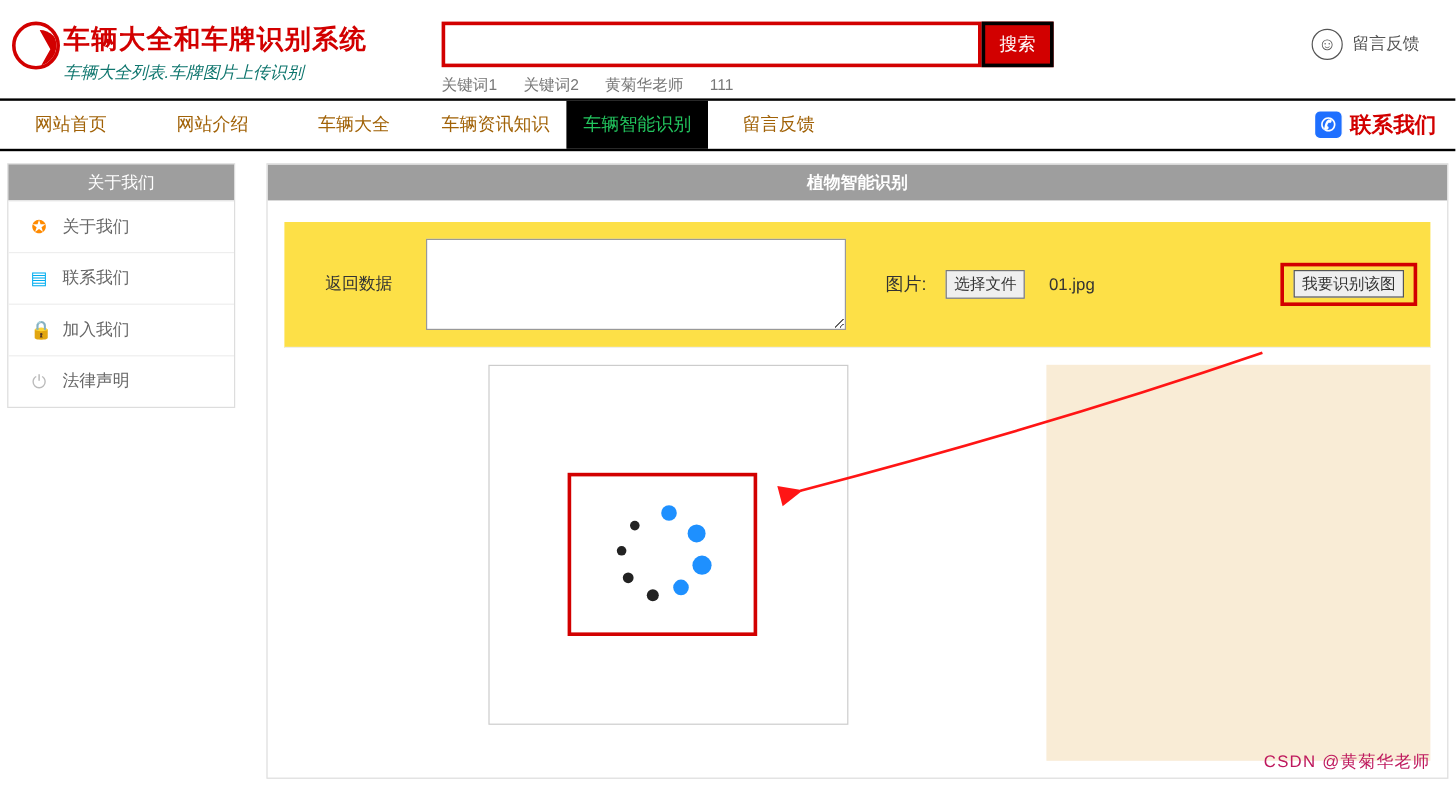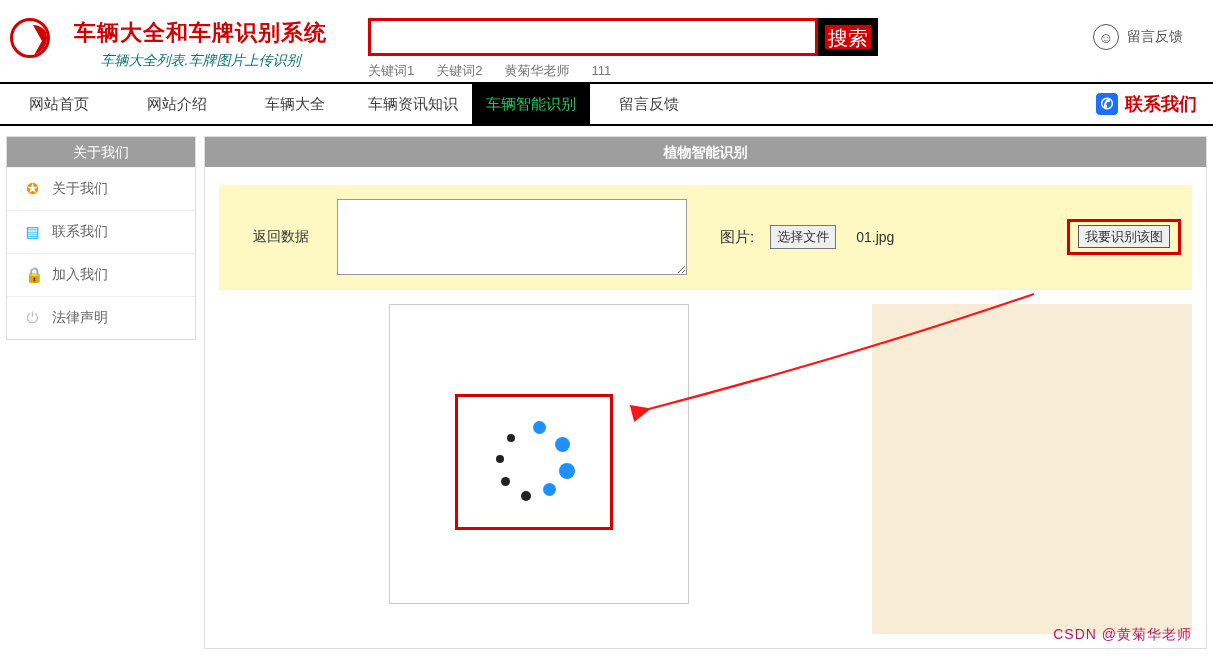--- a/index.html
+++ b/index.html
@@ -12,21 +12,21 @@
     position: relative;
   }
 
   
   .header-row {
     display: flex;
     align-items: flex-start;
     padding: 18px 10px 0 10px;
     height: 82px;
   }
-  .logo-block { display: flex; align-items: flex-start; gap: 24px; min-width: 340px; text-align: center;}
+  .logo-block { display: flex; align-items: flex-start; gap: 3px; min-width: 340px;}
   .logo-circle {
     width: 40px; height: 40px; border-radius: 50%;
     border: 3px solid #d20000; position: relative; overflow: hidden;
     flex-shrink: 0;
   }
   .logo-circle::before {
     content: ""; position: absolute; left: 4px; top: 4px; width: 32px; height: 32px;
     border-radius: 50%;
     background: #d20000;
     clip-path: polygon(50% 0, 100% 0, 100% 100%, 50% 100%, 78% 50%);
@@ -36,21 +36,21 @@
 
   .search-block { margin-left: 18px; }
   .search-wrap { display: flex; }
   .search-input {
     width: 450px; height: 38px;
     border: 3px solid #d20000;
     padding: 4px 8px; font-size: 14px; outline: none;
   }
   .search-btn {
     width: 60px; height: 38px; background: #d20000; color: #fff;
-    border: 7px solid #000000; font-size: 20px; cursor: pointer;
+    border: 3px solid #000000; font-size: 15px; cursor: pointer;
   }
   .kw-row { margin-top: 6px; color: #777; font-size: 13px; }
   .kw-row span { margin-right: 22px; cursor: pointer; }
 
   .feedback-top {
     margin-left: auto; display: flex; align-items: center; gap: 8px;
     margin-right: 20px; margin-top: 6px; color: #555; cursor: pointer;
   }
   .feedback-icon {
     width: 26px; height: 26px; border: 1.5px solid #555; border-radius: 50%;
@@ -58,36 +58,36 @@
   }
 
   
   .nav-outer {
     border-top: 2px solid #000; border-bottom: 2px solid #000;
     display: flex; align-items: stretch;
   }
   .nav-list { display: flex; }
   .nav-item {
     width: 118px; text-align: center; line-height: 40px; font-size: 15px;
-    color: #404040; cursor: pointer;
+    color: #a16207; cursor: pointer;
   }
   .nav-item.active { background: #000; color: #22c55e; }
   .contact-right {
     margin-left: auto; display: flex; align-items: center; gap: 6px;
     color: #d20000; font-size: 18px; font-weight: 700; padding-right: 16px;
     cursor: pointer;
   }
   .phone-icon {
     width: 24px; height: 24px; background: #1e6fff; border-radius: 5px;
     border: 1px solid #fff; display: flex; align-items: center; justify-content: center;
     color: #fff; font-size: 15px;
   }
 
   
-  .content-row { display: flex; align-items: flex-start; padding: 10px 6px; gap: 8px;}
+  .content-row { display: flex; align-items: flex-start; padding: 10px 6px; gap: 26px;}
   .sidebar { width: 190px; border: 1px solid #ddd; }
   .sidebar-title {
     background: #9e9e9e; color: #fff; text-align: center; font-size: 14px;
     line-height: 30px;
   }
   .side-item {
     display: flex; align-items: center; gap: 12px;
     padding: 12px 18px; border-top: 1px solid #eee; color: #666;
     cursor: pointer; font-size: 14px;
   }
@@ -97,21 +97,21 @@
 
   .main-area {
     flex: 1; border: 1px solid #ddd; position: relative;
     min-height: 490px; overflow: hidden;
   }
   .main-title {
     background: #9e9e9e; color: #fff; text-align: center;
     font-size: 14px; font-weight: 700; line-height: 30px;
   }
   .form-row {
-    margin: 18px 14px 0 14px; background: #fef9c3;
+    margin: 18px 14px 0 14px; background: #fde047;
     display: flex; align-items: center; gap: 16px;
     padding: 14px 14px 14px 22px;
     border-bottom: 1px solid #eee;
   }
   .lbl { font-size: 14px; min-width: 80px; text-align: center;}
   .txtarea {
     width: 350px; height: 76px; border: 1px solid #999;
     font-family: inherit; font-size: 13px; resize: both;
   }
   .img-label { margin-left: 17px; font-size: 15px; text-align: center;}

